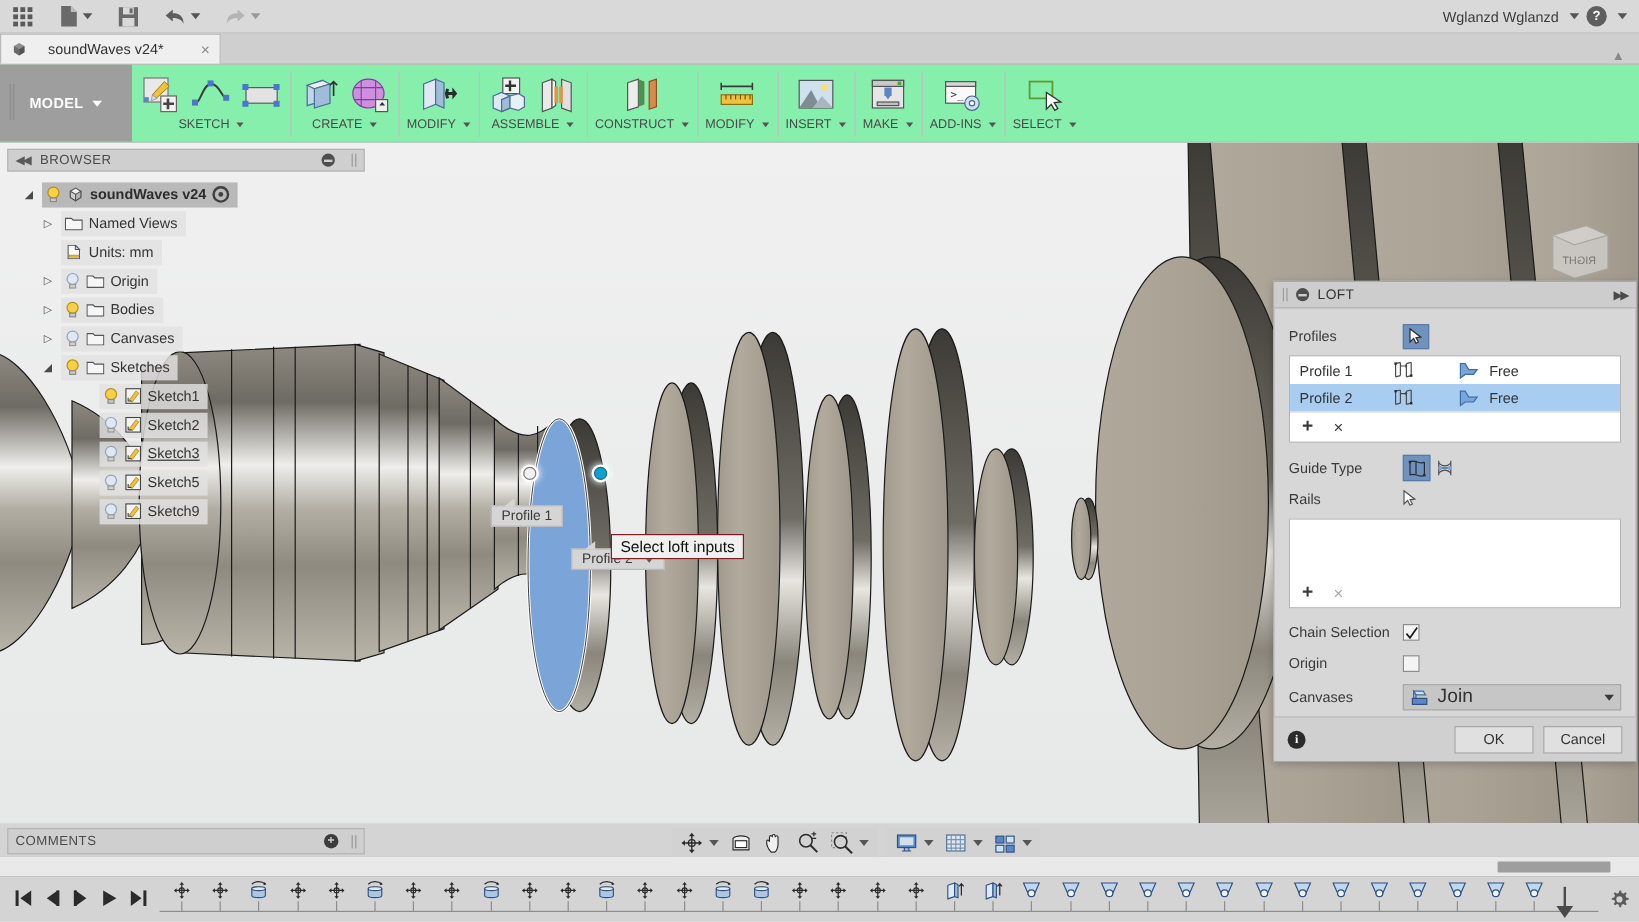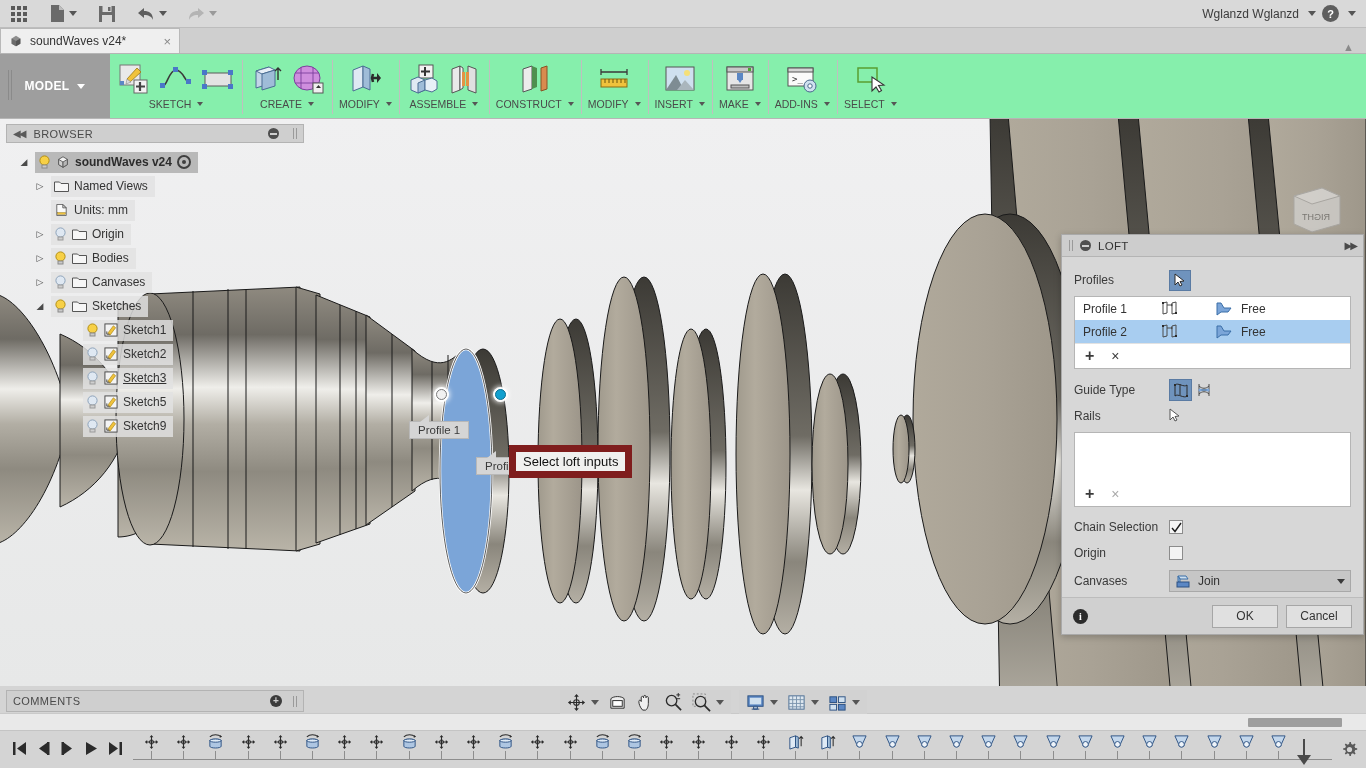--- a/index.html
+++ b/index.html
@@ -29,21 +29,21 @@
   .user-name { font-size:12px; color:#3c3c3c; }
   .help-circle { width:17px;height:17px;border-radius:50%;background:#5e5e5e;color:#fff;font-size:11px;font-weight:bold;display:flex;align-items:center;justify-content:center;}
 
   
   .tabbar {
     position:absolute; left:0; top:28px; width:1366px; height:26px;
     background:#cfcfcf; border-bottom:1px solid #b5b5b5; display:flex; align-items:flex-end;
   }
   .doctab {
     height:25px; background:#efefef; border:1px solid #b9b9b9; border-bottom:none;
-    display:flex; align-items:center; gap:7px; padding:0 8px 0 8px; min-width:180px;
+    display:flex; align-items:center; gap:17px; padding:0 8px 0 8px; min-width:180px;
     font-size:12px; color:#333;
   }
   .cube-ic { width:14px;height:14px; }
   .tab-close { margin-left:auto; color:#888; font-size:13px; line-height:1; padding-left:14px;}
   .collapse-arrow { margin-left:auto; padding-right:12px; color:#8a8a8a; font-size:11px; }
 
   
   .ribbon {
     position:absolute; left:0; top:54px; width:1366px; height:65px;
     background:#86efac; border-bottom:1px solid #b6b6b6; display:flex; align-items:stretch;
@@ -96,21 +96,21 @@
   
   .vlabel{
     position:absolute; background:#d5d5d5; border:1px solid #b8b8b8; color:#3a3a3a;
     font-size:11.5px; padding:2px 8px; z-index:25; display:flex; align-items:center; gap:7px;
   }
   .vlabel::before{
     content:""; position:absolute; left:10px; top:-7px;
     border-left:9px solid transparent; border-right:0 solid transparent; border-bottom:7px solid #d5d5d5;
   }
   .tooltip-box{
-    position:absolute; background:#f0f0ef; border:7px solid #7f1d1d; color:#111;
+    position:absolute; background:#f0f0ef; border:1px solid #7f1d1d; color:#111;
     font-size:13px; padding:2px 7px; z-index:28;
   }
   .pt { position:absolute; width:11px; height:11px; border-radius:50%; z-index:26;
         box-shadow:0 0 0 2px rgba(255,255,255,.95), 0 0 5px 3px rgba(255,255,255,.8); }
 
   
   .loft {
     position:absolute; left:1061px; top:234px; width:303px; height:401px;
     background:#d7d7d7; border:1px solid #a9a9a9; z-index:40;
     box-shadow:0 2px 7px rgba(0,0,0,.22); font-size:12px;
@@ -140,21 +140,21 @@
   .plus{ font-size:16px; color:#3a3a3a; font-weight:bold; line-height:1;}
   .xmark{ font-size:14px; color:#3a3a3a; line-height:1;}
   .xmark.dim{ color:#a9a9a9; }
   .gt-btn{ width:23px;height:22px; display:flex;align-items:center;justify-content:center; }
   .gt-btn.on{ background:#6f93bd; border:1px solid #5a7ba3; }
   .rails-box{ background:#fff;border:1px solid #b5b5b5; height:75px; margin-top:3px; position:relative; }
   .rails-box .addrow{ position:absolute; bottom:0; left:0; right:0; border-top:none; }
   .chk{ width:14px;height:14px;border:1px solid #8c8c8c;background:#f4f4f4;display:flex;align-items:center;justify-content:center;}
   .combo{
     flex:1; height:22px; background:#c6c6c6; border:1px solid #a8a8a8;
-    display:flex; align-items:center; gap:7px; padding:0 5px; font-size:12px;
+    display:flex; align-items:center; gap:7px; padding:0 5px; font-size:16px;
   }
   .combo .caret{ margin-left:auto; border-top-color:#3a3a3a; }
   .loft-foot{
     position:absolute; left:0; right:0; bottom:0; height:37px; background:#d0d0d0;
     border-top:1px solid #bcbcbc; display:flex; align-items:center; padding:0 11px; gap:8px;
   }
   .info-i{ width:15px;height:15px;border-radius:50%;background:#2b2b2b;color:#fff;font-size:10px;font-weight:bold;
            display:flex;align-items:center;justify-content:center;font-family:"Liberation Serif",serif;}
   .dbtn{
     margin-left:0; min-width:66px; height:23px; background:#e0e0e0; border:1px solid #a6a6a6;

